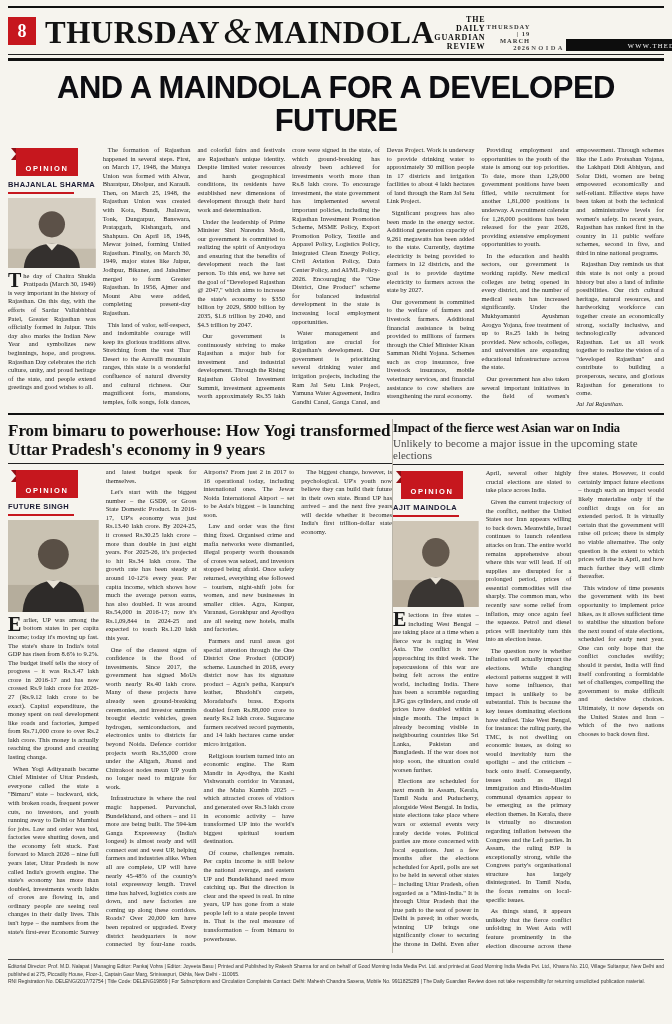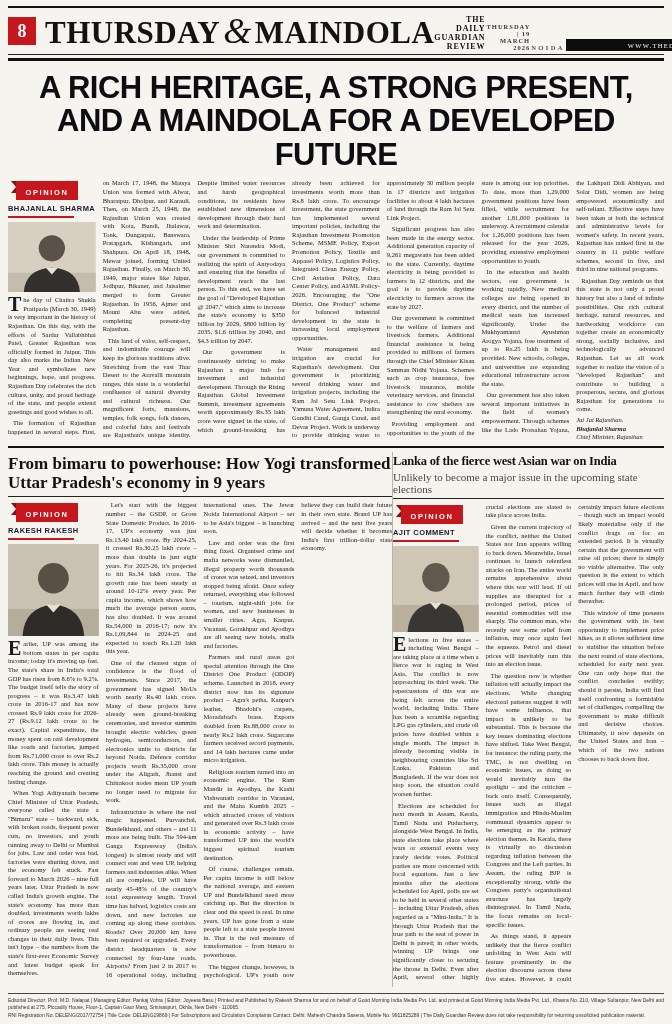--- a/index.html
+++ b/index.html
@@ -33,21 +33,21 @@
   .lead-headline{margin:10px 0 8px;text-align:center;
     font-family:"Liberation Sans", sans-serif;font-weight:bold;
     font-size:31px;line-height:1.08;letter-spacing:-.5px;color:#0d0d12;}
   .lead-headline span{display:block;}
 
   
   .multicol{column-fill:auto;column-gap:7px;text-align:justify;
     font-size:6.5px;line-height:1.32;overflow:hidden;}
   .kicker{background:#c6171e;color:#fff;font-family:"Liberation Sans", sans-serif;
     font-weight:bold;font-size:7.5px;letter-spacing:1.6px;text-align:center;
-    width:62px;padding:7px 0 2px;margin:2px 0 4px 8px;break-inside:avoid;position:relative;}
+    width:62px;padding:16px 0 2px;margin:2px 0 4px 8px;break-inside:avoid;position:relative;}
   .kicker::before{content:"";position:absolute;left:-5px;top:0;
     border-top:6.5px solid #8f0e14;border-bottom:6.5px solid #8f0e14;border-left:5px solid transparent;}
   .byline{font-family:"Liberation Sans", sans-serif;font-weight:bold;font-size:7.5px;
     letter-spacing:.4px;color:#1b1b33;margin:0 0 2px;break-inside:avoid;}
   .red-rule{height:2px;background:#c6171e;width:66px;margin:0 0 4px;break-inside:avoid;}
   .photo{width:100%;margin:0 0 4px;break-inside:avoid;}
   .photo svg{display:block;width:100%;}
   .paras p{margin:0 0 3px;text-indent:5px;}
   .paras p:first-child{text-indent:0;}
   .dropcap p:first-child::first-letter{float:left;font-weight:bold;
@@ -98,21 +98,20 @@
       <div class="pub">THE DAILY GUARDIAN REVIEW</div>
       <div class="dateline">THURSDAY | 19 MARCH 2026</div>
       <div class="city">NOIDA</div>
       <div class="webbar">WWW.THEDAILYGUARDIAN.COM</div>
     </div>
   </header>
 
   <div class="rule-double"></div>
 
   <h2 class="lead-headline">
-    <span>A RICH HERITAGE, A STRONG PRESENT,</span>
     <span>AND A MAINDOLA FOR A DEVELOPED FUTURE</span>
   </h2>
 
   <section class="lead-body multicol">
     <div class="kicker">OPINION</div>
     <div class="byline">BHAJANLAL SHARMA</div>
     <div class="red-rule"></div>
     <div class="photo photo-lead">
       <svg viewBox="0 0 100 80" preserveAspectRatio="none">
         <rect width="100" height="80" fill="#d6cfc2"></rect>
@@ -145,21 +144,21 @@
 
   <div class="rule-section"></div>
 
   <section class="middle">
 
     <article class="left-art">
       <h3>From bimaru to powerhouse: How Yogi transformed Uttar Pradesh's economy in 9 years</h3>
       <div class="rule-thin"></div>
       <div class="multicol left-cols">
         <div class="kicker">OPINION</div>
-        <div class="byline">RAKESH RAKESH</div>
+        <div class="byline">FUTURE SINGH</div>
         <div class="red-rule"></div>
         <div class="photo photo-yogi">
           <svg viewBox="0 0 100 102" preserveAspectRatio="none">
             <rect width="100" height="102" fill="#c9c2b2"></rect>
             <rect y="72" width="100" height="30" fill="#b5ad9c"></rect>
             <circle cx="50" cy="38" r="17" fill="#594f45"></circle>
             <path d="M16 102 Q18 70 50 67 Q82 70 84 102 Z" fill="#2e2b29"></path>
             <path d="M42 67 L50 76 L58 67 Z" fill="#e8e2d6"></path>
           </svg>
         </div>
@@ -174,26 +173,26 @@
             <p>Religious tourism turned into an economic engine. The Ram Mandir in Ayodhya, the Kashi Vishwanath corridor in Varanasi, and the Maha Kumbh 2025 – which attracted crores of visitors and generated over Rs.3 lakh crore in economic activity – have transformed UP into the world's biggest spiritual tourism destination.</p>
             <p>Of course, challenges remain. Per capita income is still below the national average, and eastern UP and Bundelkhand need more catching up. But the direction is clear and the speed is real. In nine years, UP has gone from a state people left to a state people invest in. That is the real measure of transformation – from bimaru to powerhouse.</p>
             <p>The biggest change, however, is psychological. UP's youth now believe they can build their future in their own state. Brand UP has arrived – and the next five years will decide whether it becomes India's first trillion-dollar state economy.</p>
           </div>
       </div>
     </article>
 
     <div class="vdiv"></div>
 
     <article class="right-art">
-      <h3>Lanka of the fierce west Asian war on India</h3>
+      <h3>Impact of the fierce west Asian war on India</h3>
       <div class="subhead">Unlikely to become a major issue in the upcoming state elections</div>
       <div class="rule-thin"></div>
       <div class="multicol right-cols">
         <div class="kicker">OPINION</div>
-        <div class="byline">AJIT COMMENT</div>
+        <div class="byline">AJIT MAINDOLA</div>
         <div class="red-rule"></div>
         <div class="photo photo-asia">
           <svg viewBox="0 0 100 96" preserveAspectRatio="none">
             <rect width="100" height="96" fill="#cfc6b6"></rect>
             <rect y="66" width="100" height="30" fill="#baaf9d"></rect>
             <circle cx="50" cy="35" r="16" fill="#63584d"></circle>
             <path d="M17 96 Q19 66 50 63 Q81 66 83 96 Z" fill="#3a3633"></path>
             <path d="M43 63 L50 71 L57 63 Z" fill="#e8e2d6"></path>
           </svg>
         </div>

